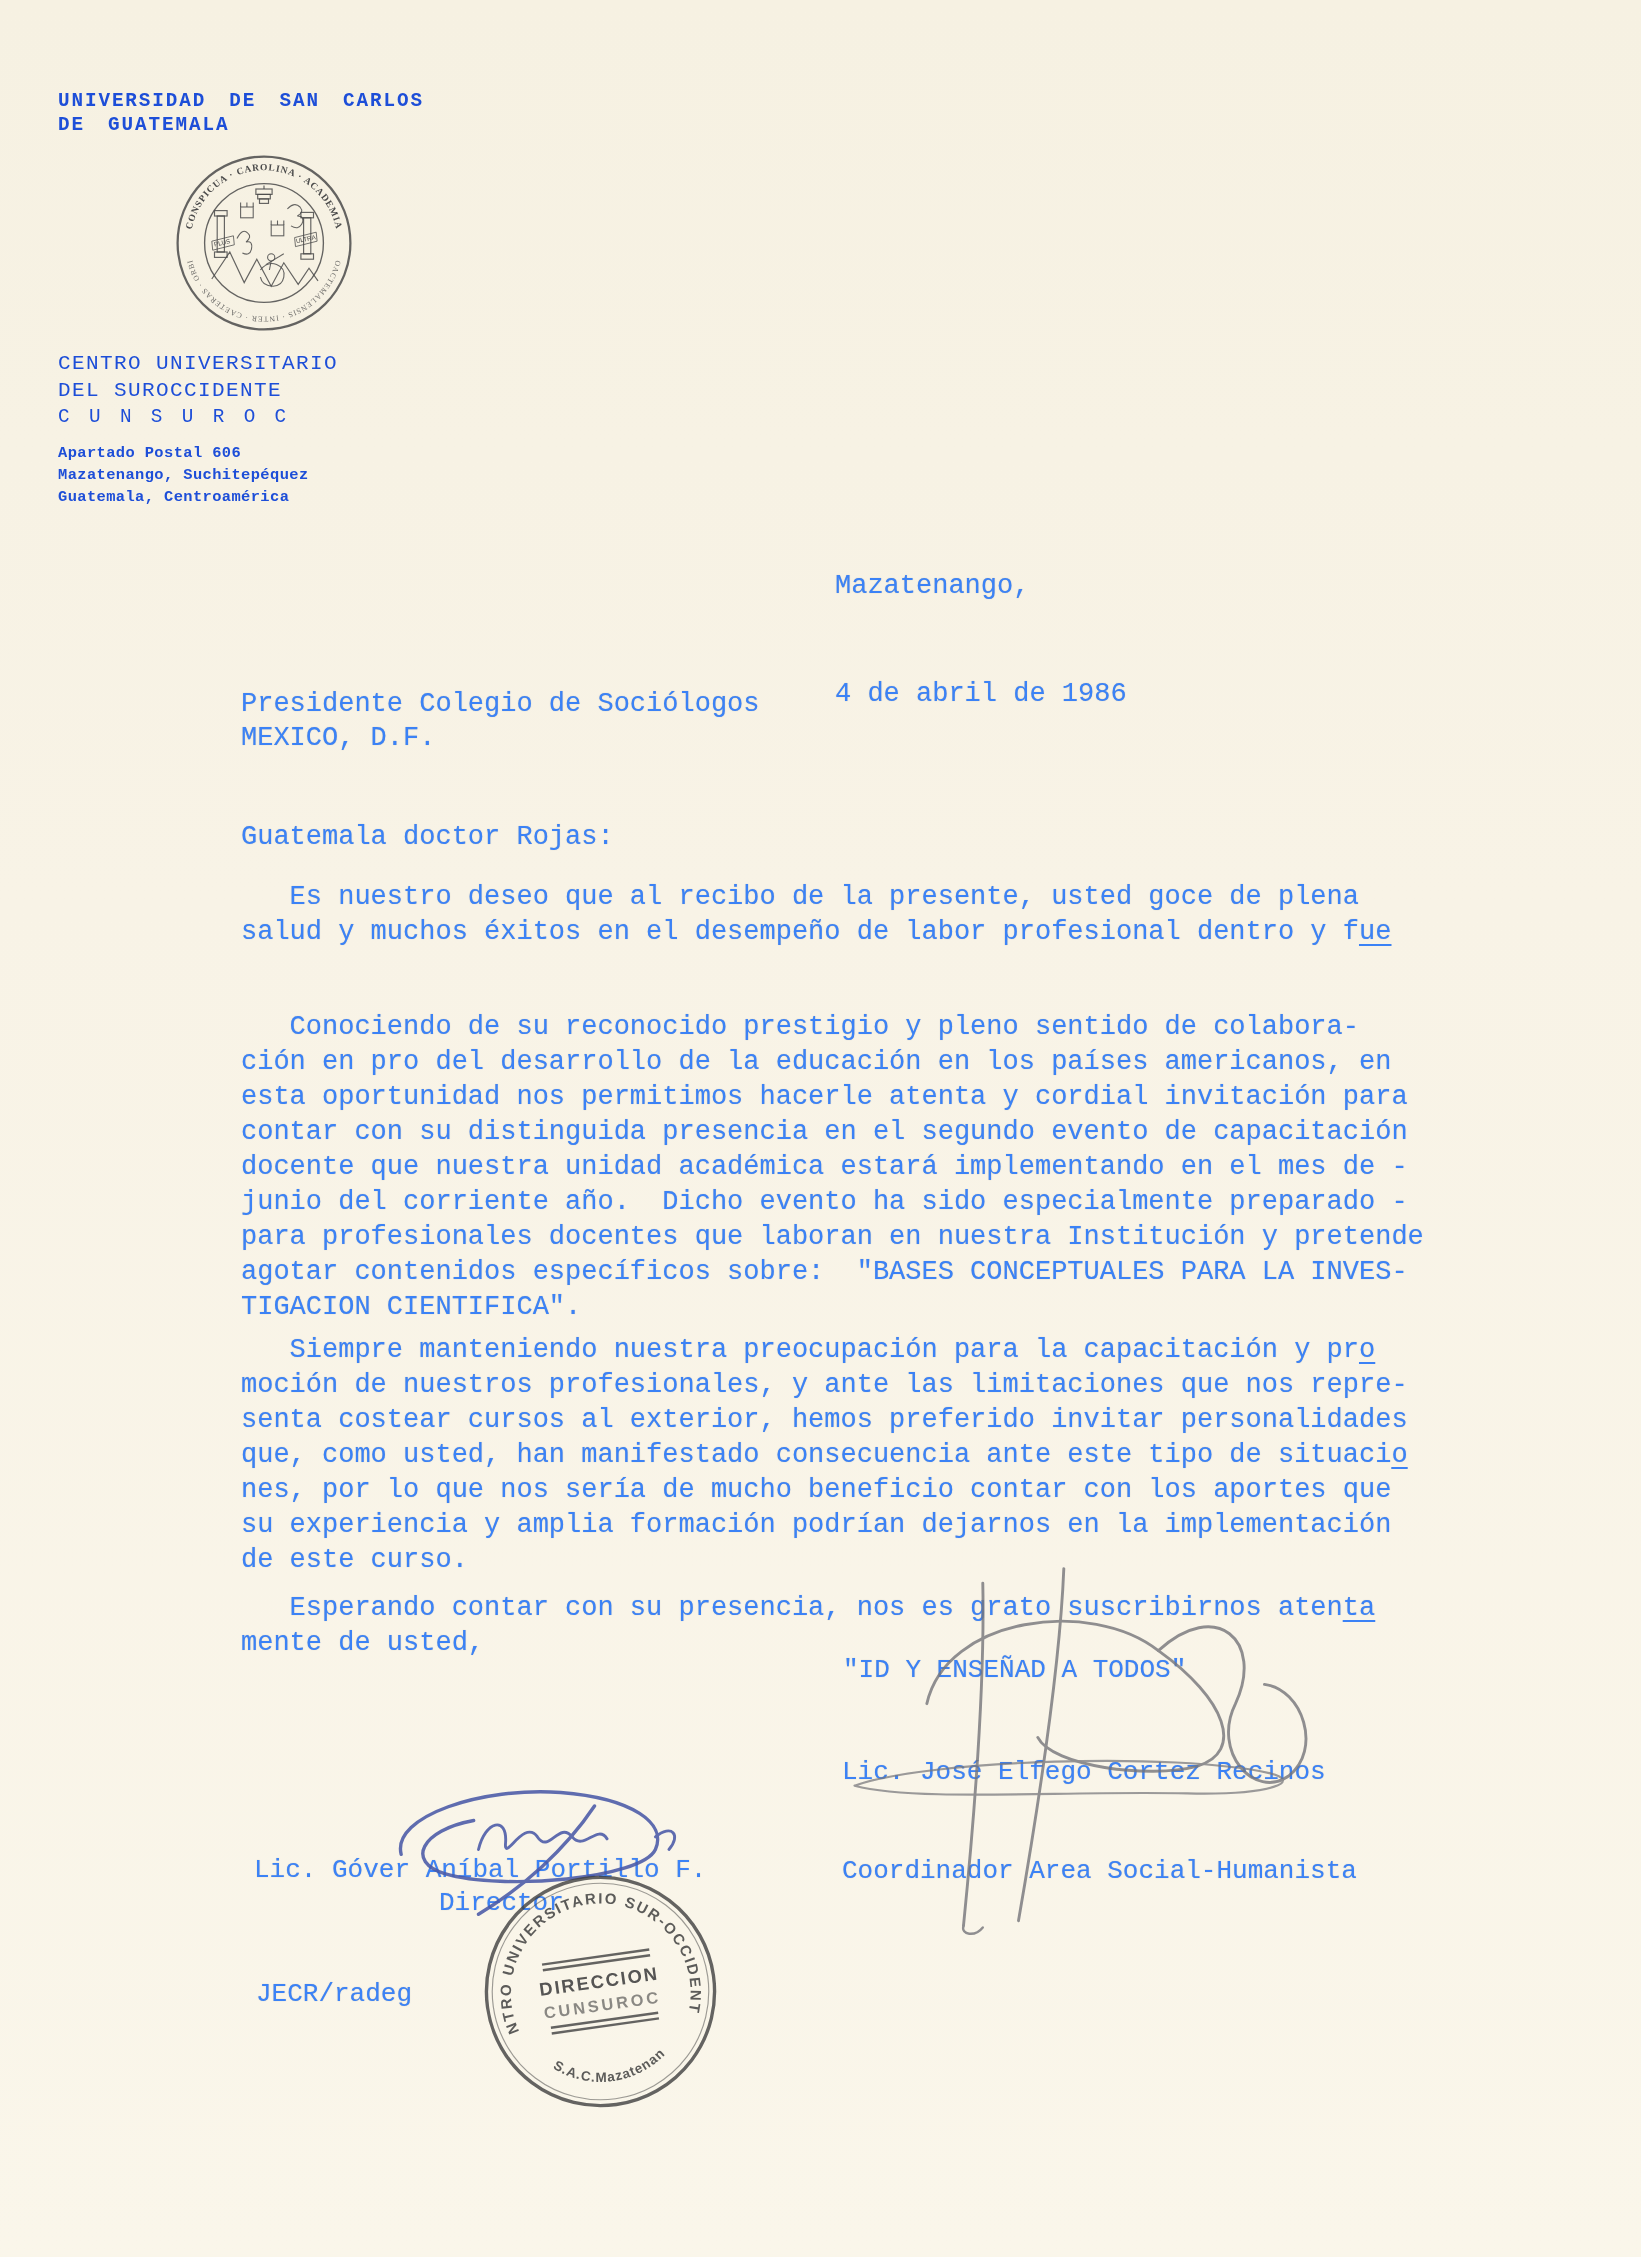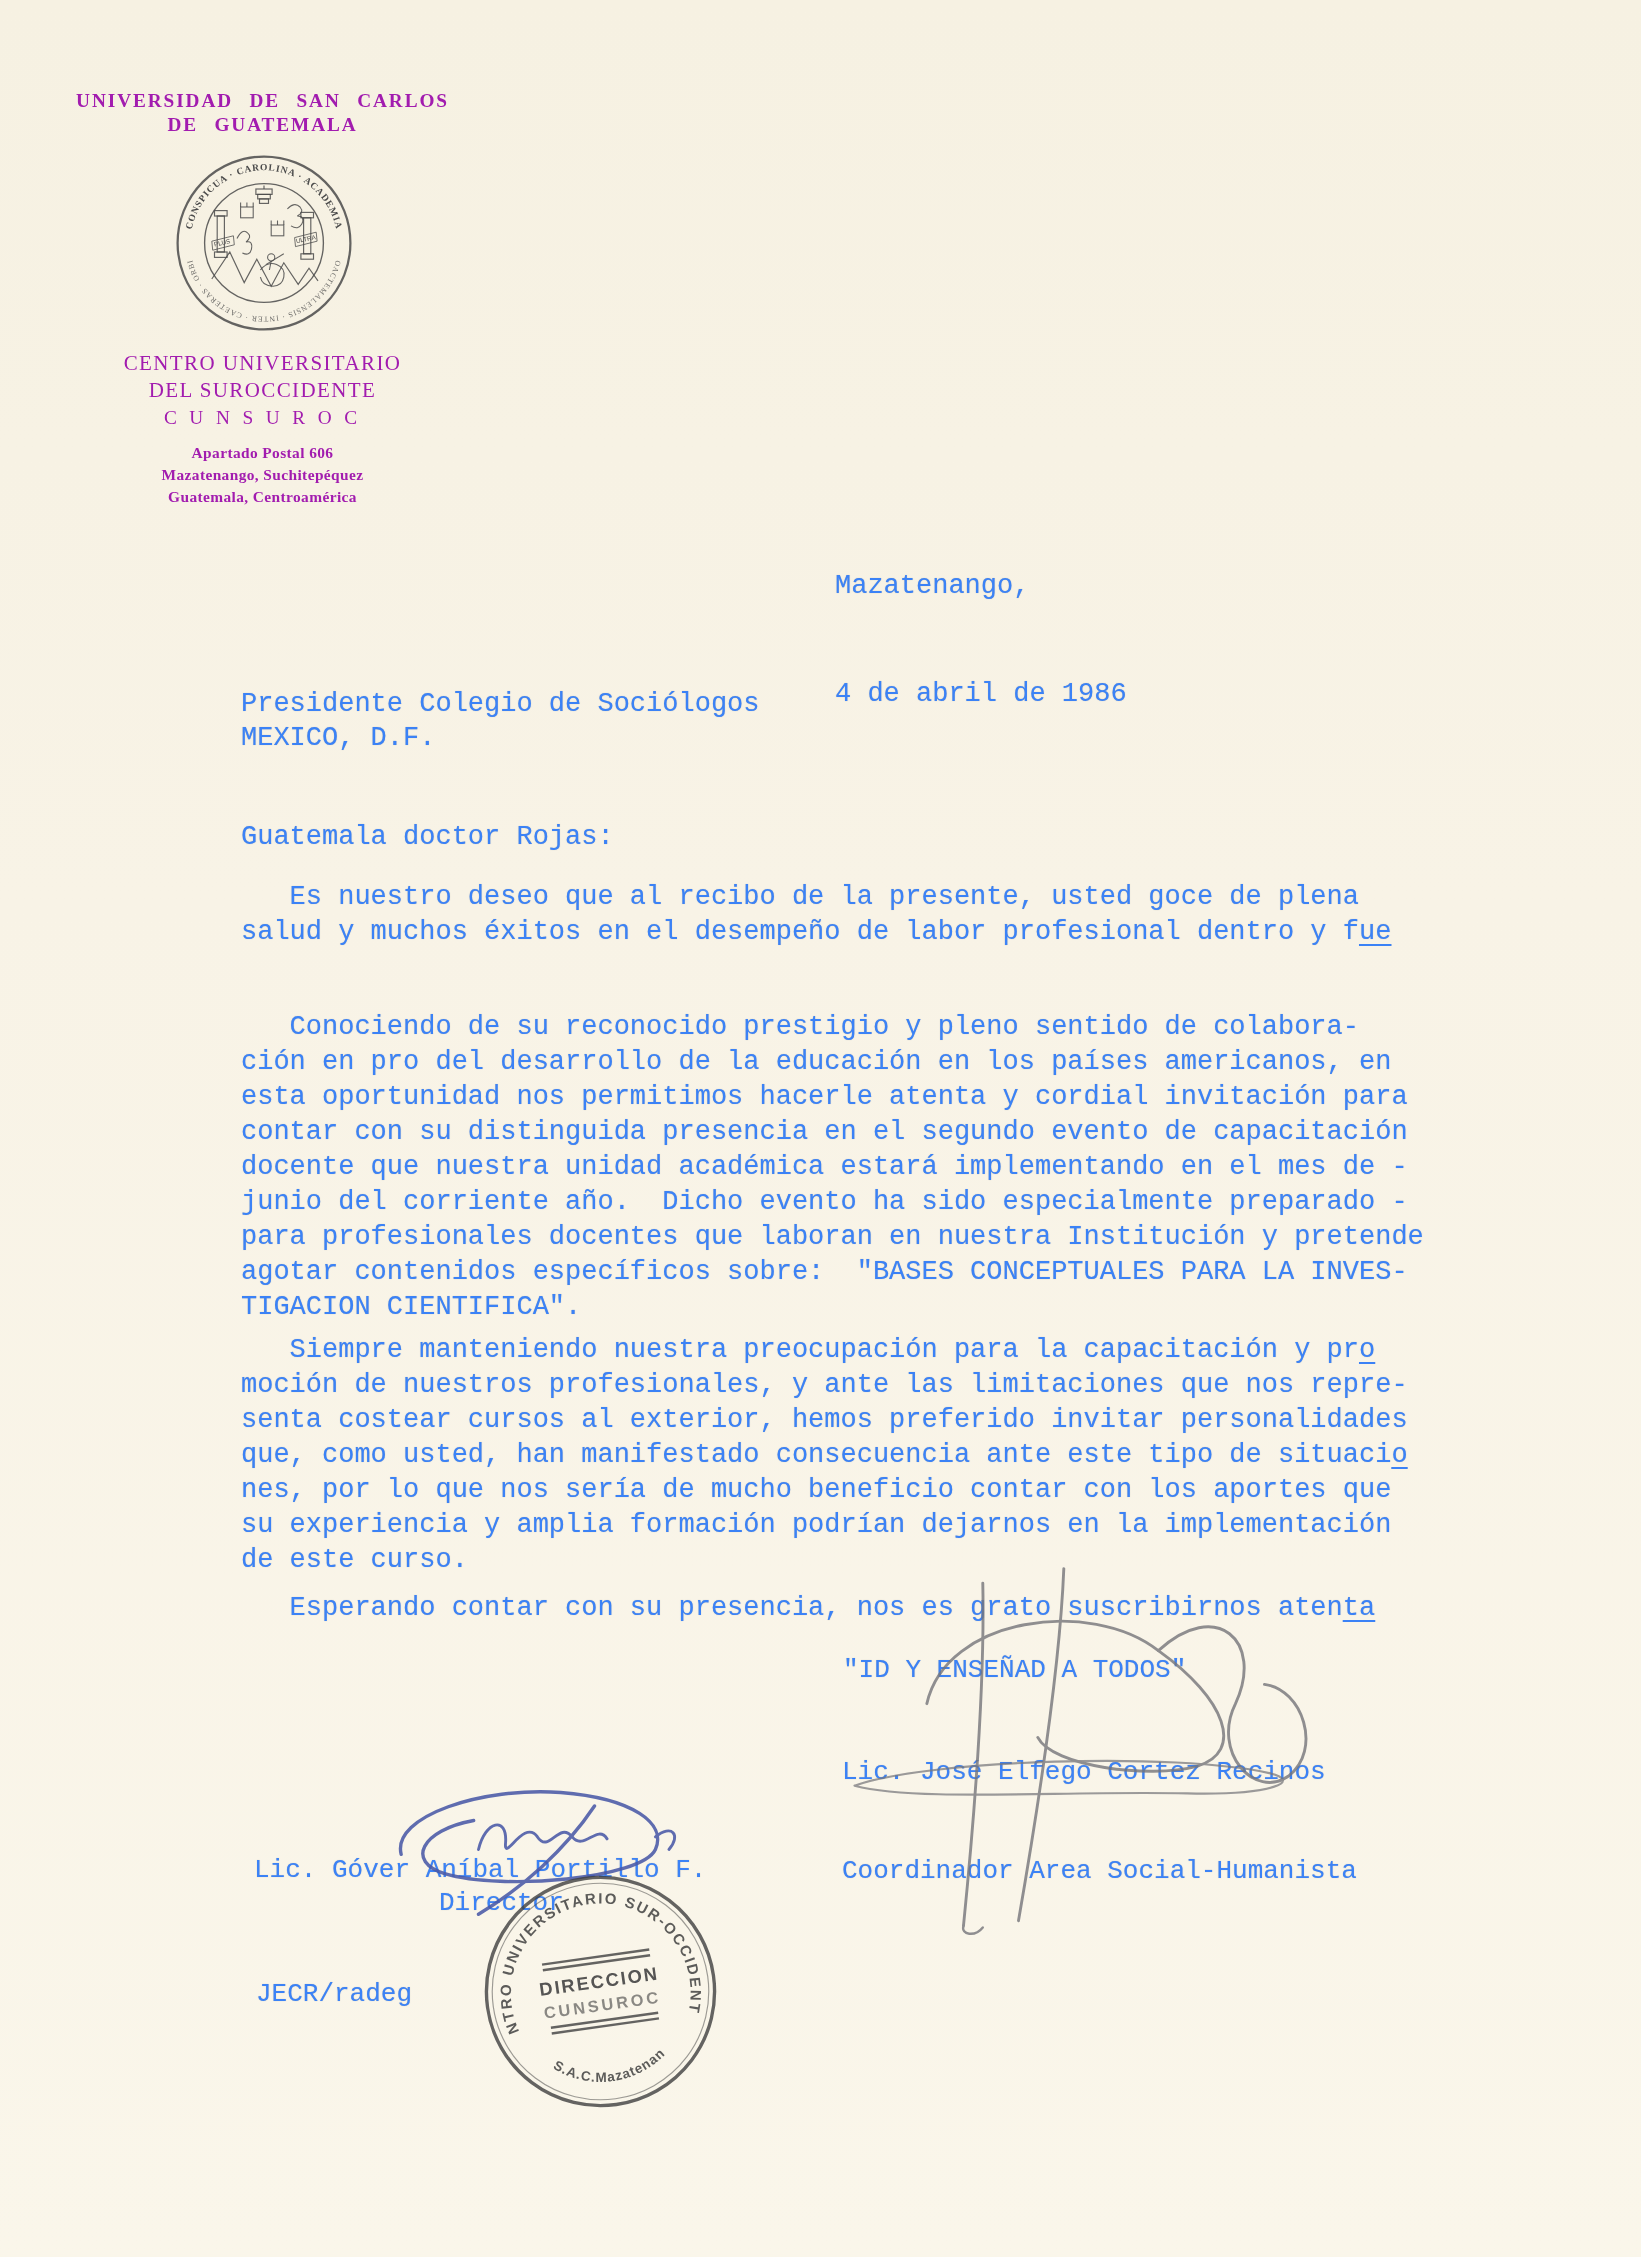--- a/index.html
+++ b/index.html
@@ -3,21 +3,21 @@
 <meta charset="utf-8">
 <style>
   html,body{margin:0;padding:0;}
   body{
     width:1641px;height:2257px;position:relative;overflow:hidden;
     background:linear-gradient(180deg,#f6f1e2 0%,#f8f3e6 40%,#faf6ea 100%);
     font-family:"Liberation Sans",sans-serif;
   }
   .abs{position:absolute;}
   
-  .lh{color:#a21caf;text-align:center;font-family:Liberation Serif, serif;}
+  .lh{color:#1d4ed8;text-align:left;font-family:Liberation Mono, monospace;}
   .lh-univ{left:58px;top:89px;width:409px;font-size:19.3px;font-weight:bold;letter-spacing:1.9px;word-spacing:9.7px;line-height:24px;}
   .lh-centro{left:58px;top:350px;width:409px;line-height:27px;}
   .lh-centro .l1{font-size:21px;letter-spacing:1.4px;}
   .lh-centro .l2{font-size:21px;letter-spacing:1.4px;}
   .lh-centro .l3{font-size:19.3px;letter-spacing:3.9px;}
   .lh-addr{left:58px;top:442px;width:409px;font-size:15.4px;font-weight:bold;line-height:22px;letter-spacing:0.4px;}
   
   .tw{font-family:"Liberation Mono","DejaVu Sans Mono",monospace;color:#3b82f6;
       text-shadow:0 0 1px rgba(90,90,90,.35);}
   .date-block{left:835px;top:496px;font-size:27px;line-height:36px;white-space:pre;}
@@ -132,21 +132,21 @@
   <div>Mazatenango,</div>
   <div>4 de abril de 1986</div>
 </div>
 
 <div class="abs tw recipient-block"><div>Presidente Colegio de Sociólogos</div><div>MEXICO, D.F.</div></div>
 <div class="abs tw salutation">Guatemala doctor Rojas:</div>
 
 <div class="abs tw para p1"><div class="tline"><span>   Es nuestro deseo que al recibo de la presente, usted goce de plena</span></div><div class="tline"><span>salud y muchos éxitos en el desempeño de labor profesional dentro y f</span><span class="u">ue</span></div></div>
 <div class="abs tw para p2"><div class="tline"><span>   Conociendo de su reconocido prestigio y pleno sentido de colabora-</span></div><div class="tline"><span>ción en pro del desarrollo de la educación en los países americanos, en</span></div><div class="tline"><span>esta oportunidad nos permitimos hacerle atenta y cordial invitación para</span></div><div class="tline"><span>contar con su distinguida presencia en el segundo evento de capacitación</span></div><div class="tline"><span>docente que nuestra unidad académica estará implementando en el mes de -</span></div><div class="tline"><span>junio del corriente año.  Dicho evento ha sido especialmente preparado -</span></div><div class="tline"><span>para profesionales docentes que laboran en nuestra Institución y pretende</span></div><div class="tline"><span>agotar contenidos específicos sobre:  "BASES CONCEPTUALES PARA LA INVES-</span></div><div class="tline"><span>TIGACION CIENTIFICA".</span></div></div>
 <div class="abs tw para p3"><div class="tline"><span>   Siempre manteniendo nuestra preocupación para la capacitación y pr</span><span class="u">o</span></div><div class="tline"><span>moción de nuestros profesionales, y ante las limitaciones que nos repre-</span></div><div class="tline"><span>senta costear cursos al exterior, hemos preferido invitar personalidades</span></div><div class="tline"><span>que, como usted, han manifestado consecuencia ante este tipo de situaci</span><span class="u">o</span></div><div class="tline"><span>nes, por lo que nos sería de mucho beneficio contar con los aportes que</span></div><div class="tline"><span>su experiencia y amplia formación podrían dejarnos en la implementación</span></div><div class="tline"><span>de este curso.</span></div></div>
-<div class="abs tw para p4"><div class="tline"><span>   Esperando contar con su presencia, nos es grato suscribirnos aten</span><span class="u">ta</span></div></div>
+<div class="abs tw para p4"><div class="tline"><span>   Esperando contar con su presencia, nos es grato suscribirnos aten</span><span class="u">ta</span></div><div class="tline"><span>mente de usted,</span></div></div>
 
 <div class="abs tw motto">"ID Y ENSEÑAD A TODOS"</div>
 
 <div class="abs tw sig-right">
   <div>Lic. José Elfego Cortez Recinos</div>
   <div>Coordinador Area Social-Humanista</div>
 </div>
 
 <div class="abs tw sig-left-name">Lic. Góver Aníbal Portillo F.</div>
 <div class="abs tw sig-left-title">Director</div>

